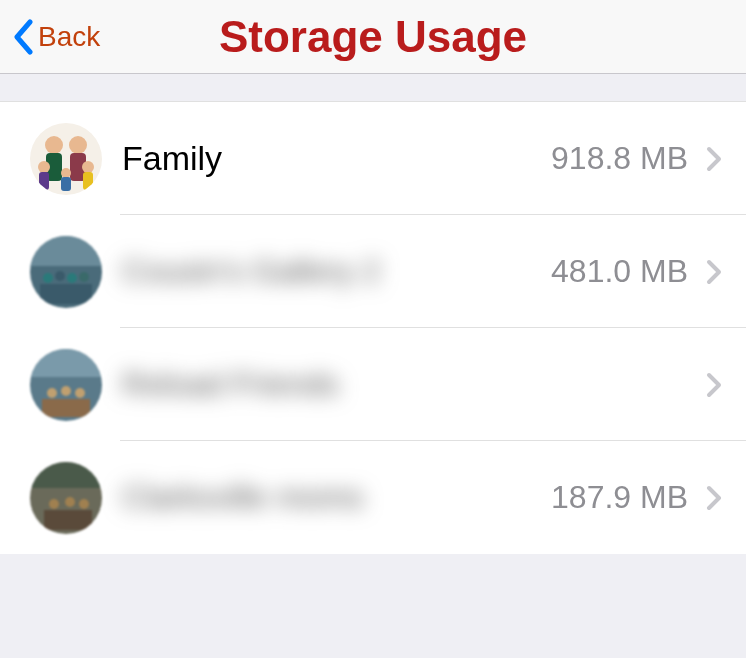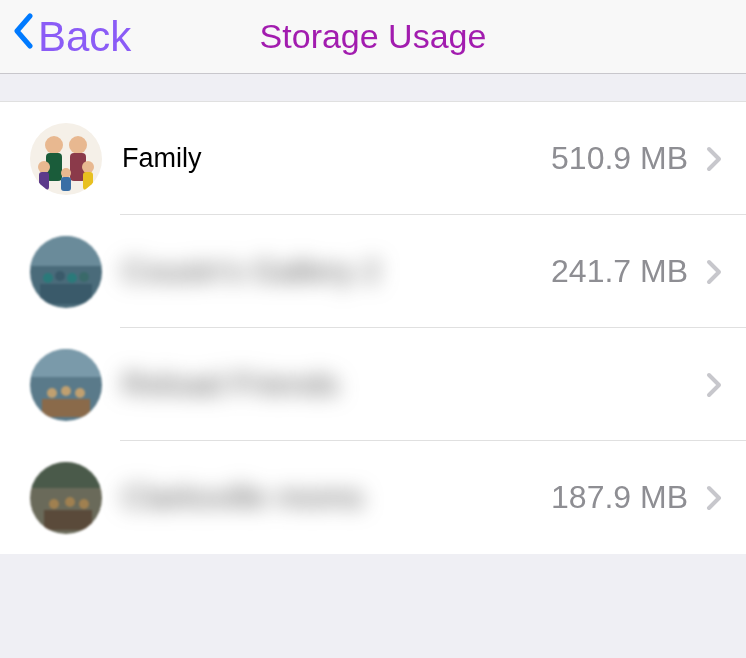--- a/index.html
+++ b/index.html
@@ -17,44 +17,45 @@
     .nav-bar {
       background: #f8f8f8;
       height: 74px;
       border-bottom: 1px solid #c8c7cc;
       position: relative;
       display: flex;
       align-items: center;
     }
     .back-button {
       display: flex;
+      align-items: center;
       position: absolute;
       left: 12px;
       top: 50%;
       transform: translateY(-50%);
-      color: #8b5cf6;
-      font-size: 42px;
+      color: #c2410c;
+      font-size: 28px;
       cursor: pointer;
     }
     .back-chevron {
       display: inline-block;
       margin-right: 4px;
     }
     .back-chevron svg {
       width: 22px;
       height: 36px;
       display: block;
     }
     .nav-title {
       position: absolute;
       left: 50%;
       transform: translateX(-50%);
-      font-size: 34px;
-      font-weight: 400;
-      color: #a21caf;
+      font-size: 44px;
+      font-weight: 700;
+      color: #b91c1c;
     }
     .spacer {
       height: 28px;
       background: #efeff4;
       border-bottom: 1px solid #e0e0e0;
     }
     .list {
       background: #fff;
     }
     .list-row {
@@ -81,21 +82,21 @@
       margin-right: 20px;
       flex-shrink: 0;
       overflow: hidden;
     }
     .avatar svg {
       width: 100%;
       height: 100%;
       display: block;
     }
     .row-label {
-      font-size: 27px;
+      font-size: 34px;
       color: #000;
       flex: 1;
     }
     .row-label.blurred {
       filter: blur(10px);
       color: #555;
       font-size: 32px;
     }
     .row-size {
       font-size: 32px;
@@ -144,21 +145,21 @@
         <rect x="40" y="30" width="16" height="28" rx="4" fill="#8b3a4a"></rect>
         <circle cx="14" cy="44" r="6" fill="#e8b890"></circle>
         <circle cx="58" cy="44" r="6" fill="#e8b890"></circle>
         <rect x="9" y="49" width="10" height="18" rx="3" fill="#5c3a8b"></rect>
         <rect x="53" y="49" width="10" height="18" rx="3" fill="#e8c020"></rect>
         <circle cx="36" cy="50" r="5" fill="#e8b890"></circle>
         <rect x="31" y="54" width="10" height="14" rx="3" fill="#3a6ea5"></rect>
       </svg>
     </div>
     <div class="row-label">Family</div>
-    <div class="row-size">510.9 MB</div>
+    <div class="row-size">918.8 MB</div>
     <span class="chevron-right">
       <svg viewBox="0 0 16 26">
           <polyline points="3,3 13,13 3,23" fill="none" stroke="#c7c7cc" stroke-width="4" stroke-linecap="round" stroke-linejoin="round"></polyline>
         </svg>
     </span>
     <div class="divider"></div>
   </div>
 
   <div class="list-row">
     <div class="avatar blurred-av">
@@ -166,21 +167,21 @@
         <rect width="72" height="72" fill="#4a6b7a"></rect>
         <rect x="0" y="0" width="72" height="30" fill="#6a8b9a"></rect>
         <circle cx="18" cy="42" r="5" fill="#2a7a7a"></circle>
         <circle cx="30" cy="40" r="5" fill="#3a5a6a"></circle>
         <circle cx="42" cy="42" r="5" fill="#2a7a7a"></circle>
         <circle cx="54" cy="41" r="5" fill="#3a6a6a"></circle>
         <rect x="10" y="48" width="52" height="20" fill="#3a5a6a"></rect>
       </svg>
     </div>
     <div class="row-label blurred">Cousin's Gallery 2</div>
-    <div class="row-size">241.7 MB</div>
+    <div class="row-size">481.0 MB</div>
     <span class="chevron-right">
       <svg viewBox="0 0 16 26">
           <polyline points="3,3 13,13 3,23" fill="none" stroke="#c7c7cc" stroke-width="4" stroke-linecap="round" stroke-linejoin="round"></polyline>
         </svg>
     </span>
     <div class="divider"></div>
   </div>
 
   <div class="list-row">
     <div class="avatar blurred-av">

